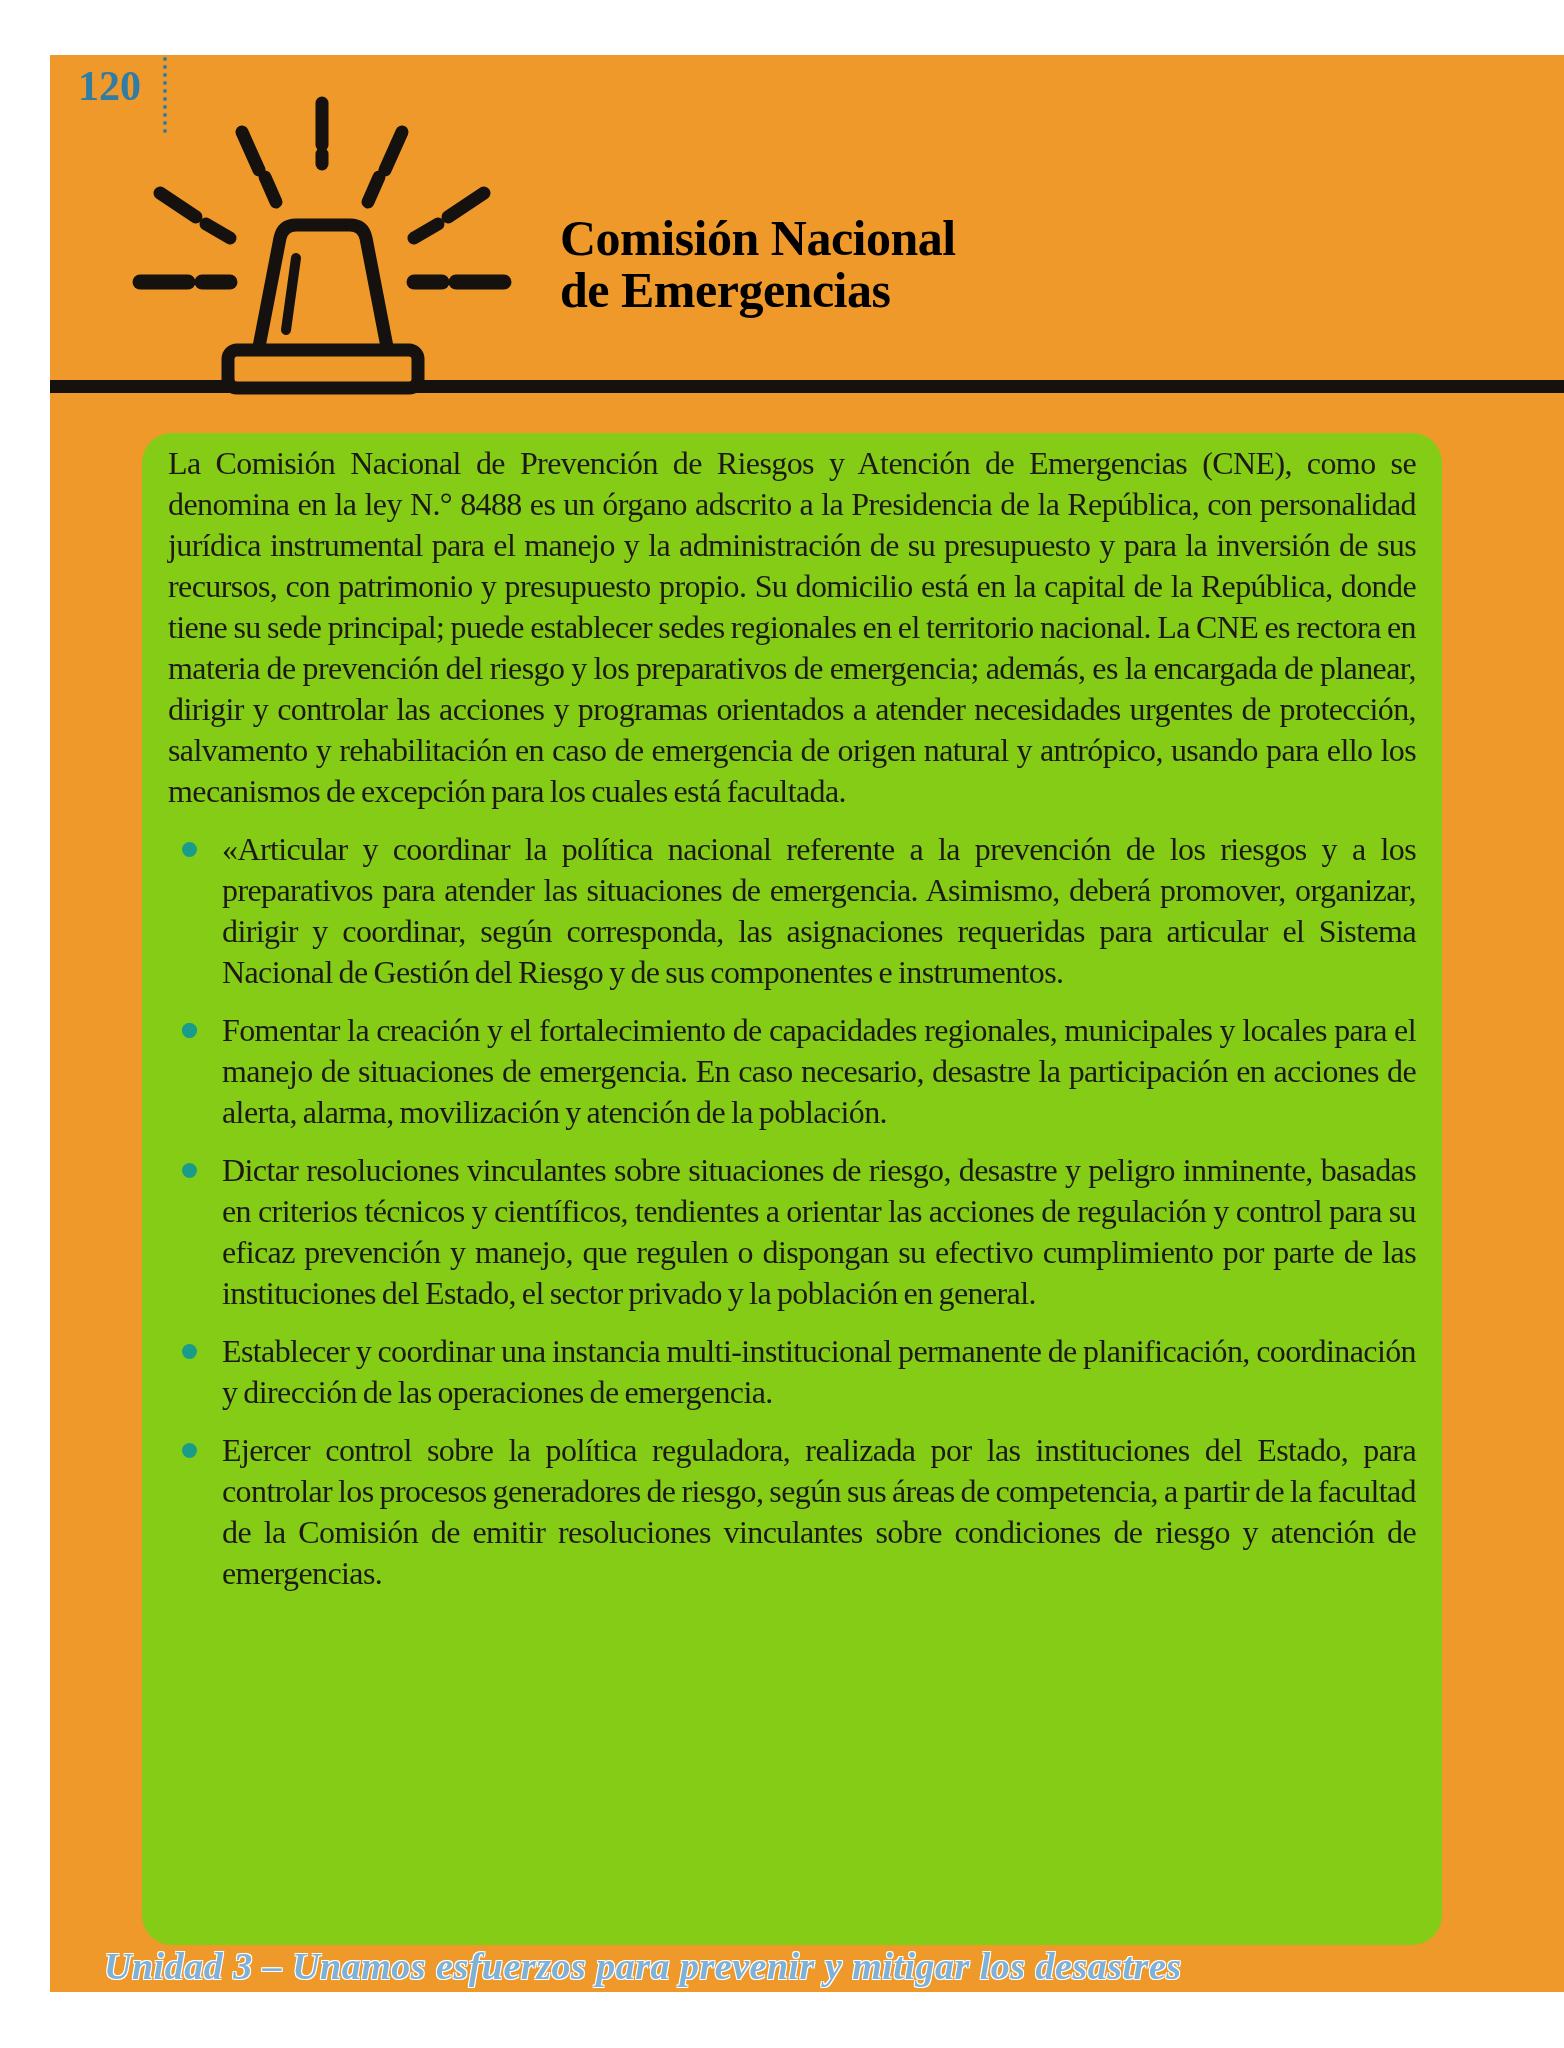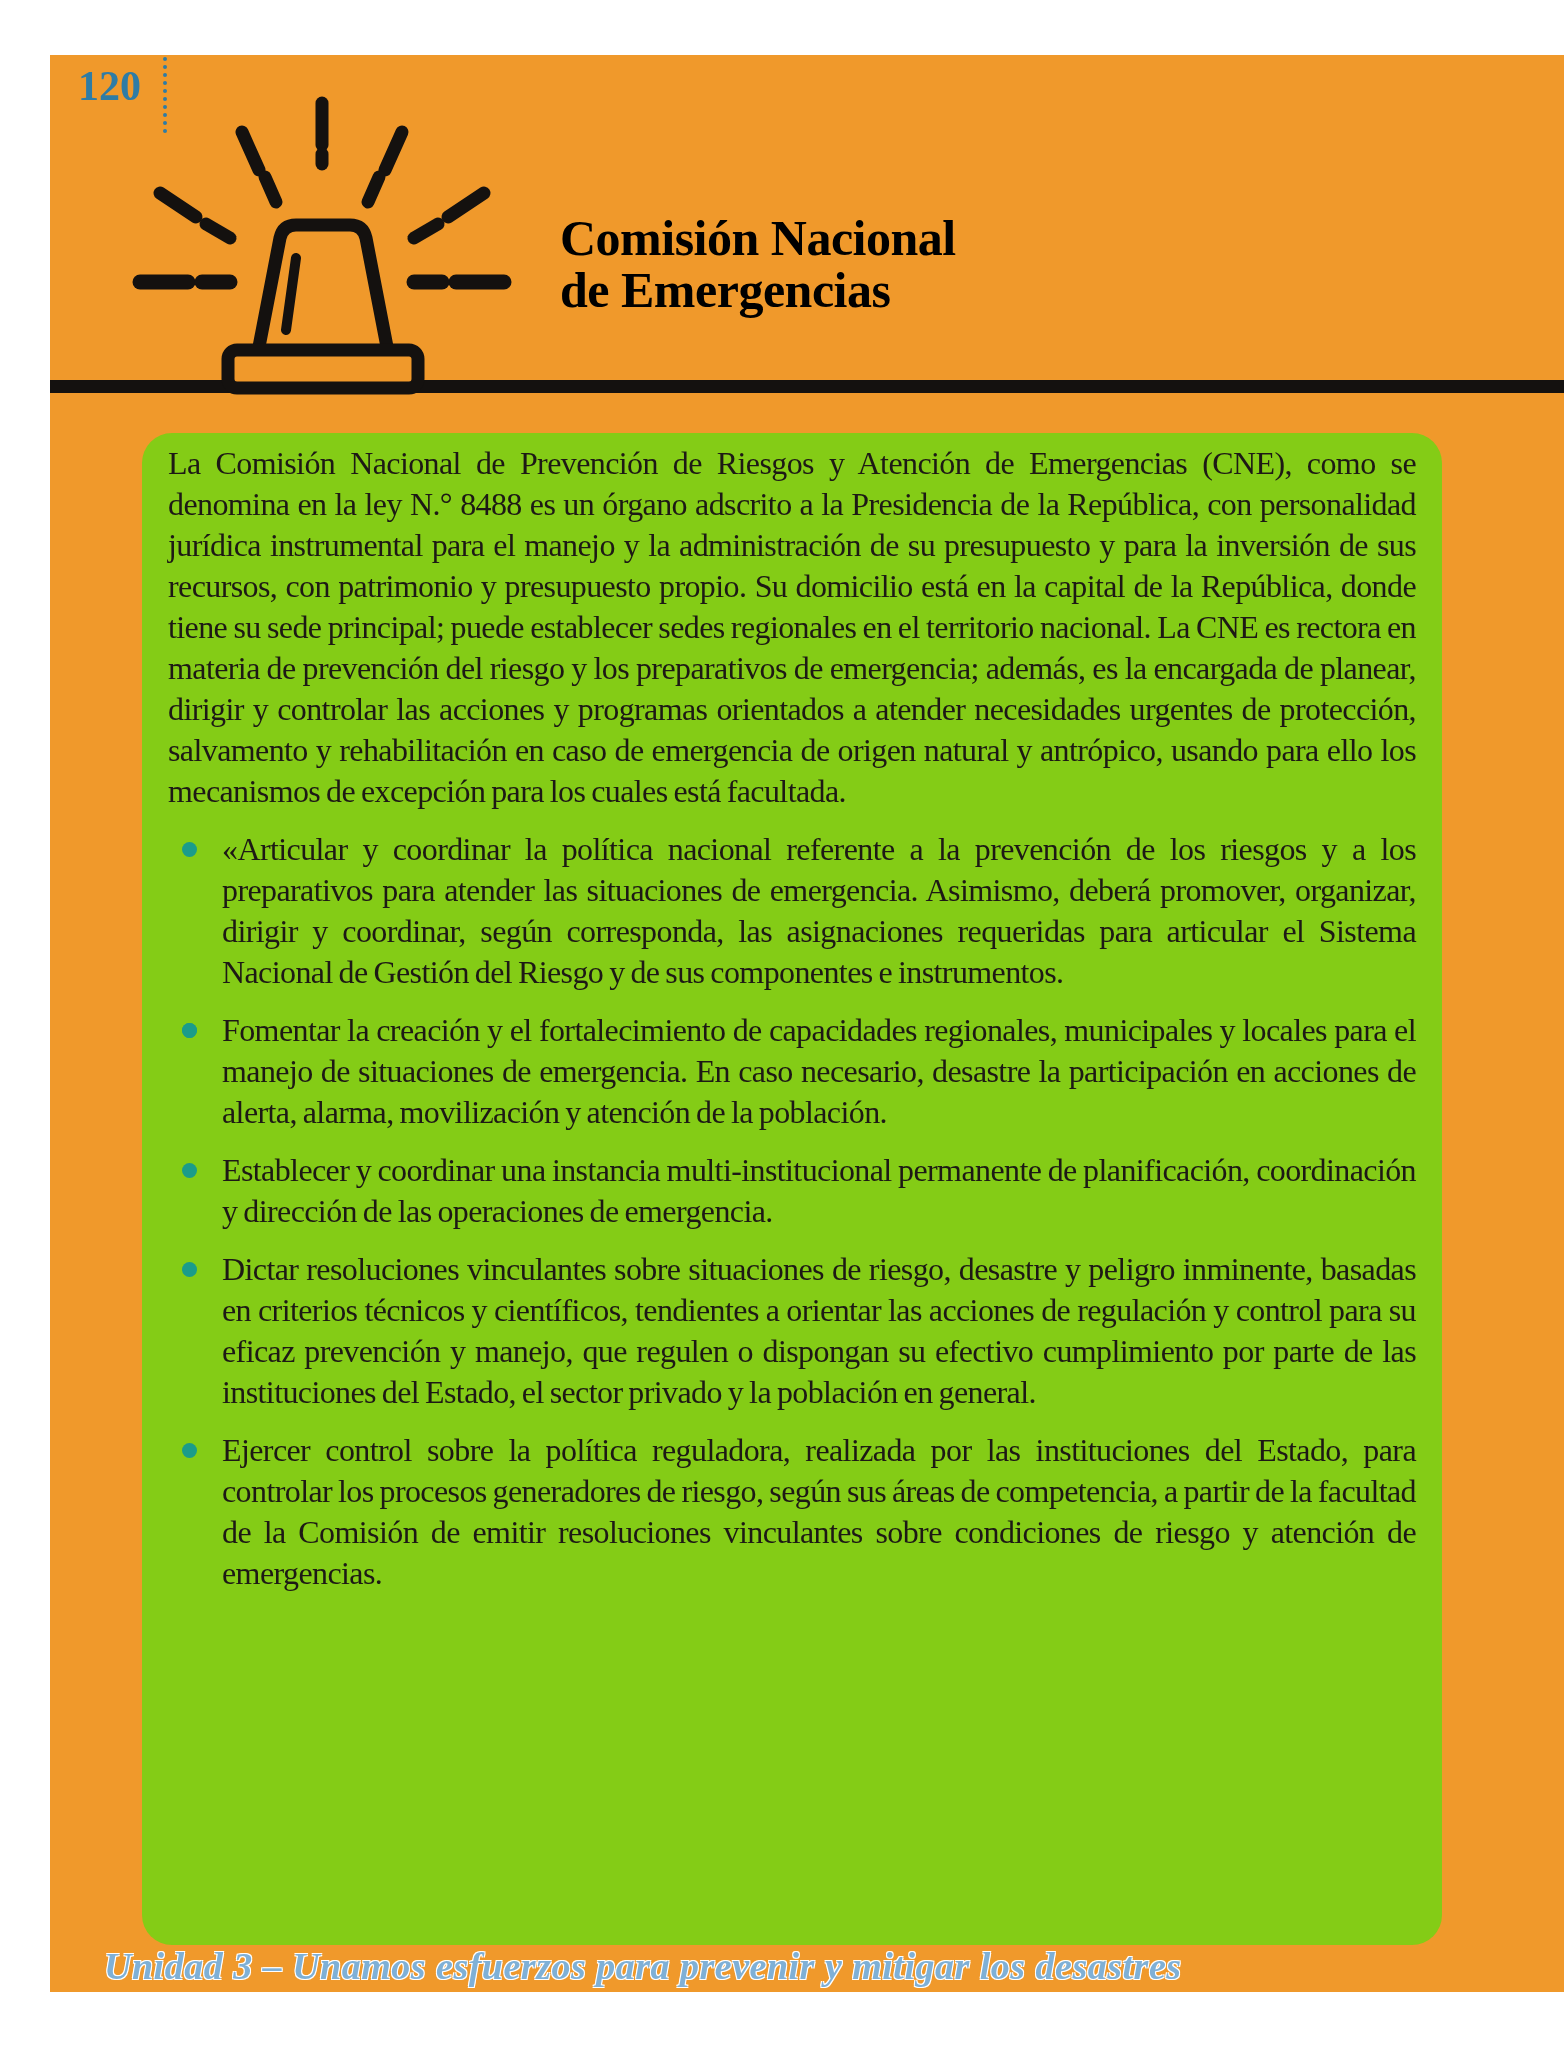--- a/index.html
+++ b/index.html
@@ -105,25 +105,25 @@
     </div>
     <div class="bullet-item">
       <span class="bullet-dot"></span>
     </div>
     <div class="bullet-item">
       <span class="bullet-dot"></span>
       <span>Fomentar la creación y el fortalecimiento de capacidades regionales, municipales y locales para el manejo de situaciones de emergencia. En caso necesario, desastre la participación en acciones de alerta, alarma, movilización y atención de la población.</span>
     </div>
     <div class="bullet-item">
       <span class="bullet-dot"></span>
-      <span>Establecer y coordinar una instancia multi-institucional permanente de planificación, coordinación y dirección de las operaciones de emergencia.</span>
+      <span>Dictar resoluciones vinculantes sobre situaciones de riesgo, desastre y peligro inminente, basadas en criterios técnicos y científicos, tendientes a orientar las acciones de regulación y control para su eficaz prevención y manejo, que regulen o dispongan su efectivo cumplimiento por parte de las instituciones del Estado, el sector privado y la población en general.</span>
     </div>
     <div class="bullet-item">
       <span class="bullet-dot"></span>
-      <span>Dictar resoluciones vinculantes sobre situaciones de riesgo, desastre y peligro inminente, basadas en criterios técnicos y científicos, tendientes a orientar las acciones de regulación y control para su eficaz prevención y manejo, que regulen o dispongan su efectivo cumplimiento por parte de las instituciones del Estado, el sector privado y la población en general.</span>
+      <span>Establecer y coordinar una instancia multi-institucional permanente de planificación, coordinación y dirección de las operaciones de emergencia.</span>
     </div>
     <div class="bullet-item">
       <span class="bullet-dot"></span>
       <span>Ejercer control sobre la política reguladora, realizada por las instituciones del Estado, para controlar los procesos generadores de riesgo, según sus áreas de competencia, a partir de la facultad de la Comisión de emitir resoluciones vinculantes sobre condiciones de riesgo y atención de emergencias.</span>
     </div>
   </div>
 </div>
 
 <div class="footer-caption">Unidad 3 – Unamos esfuerzos para prevenir y mitigar los desastres</div>
 

